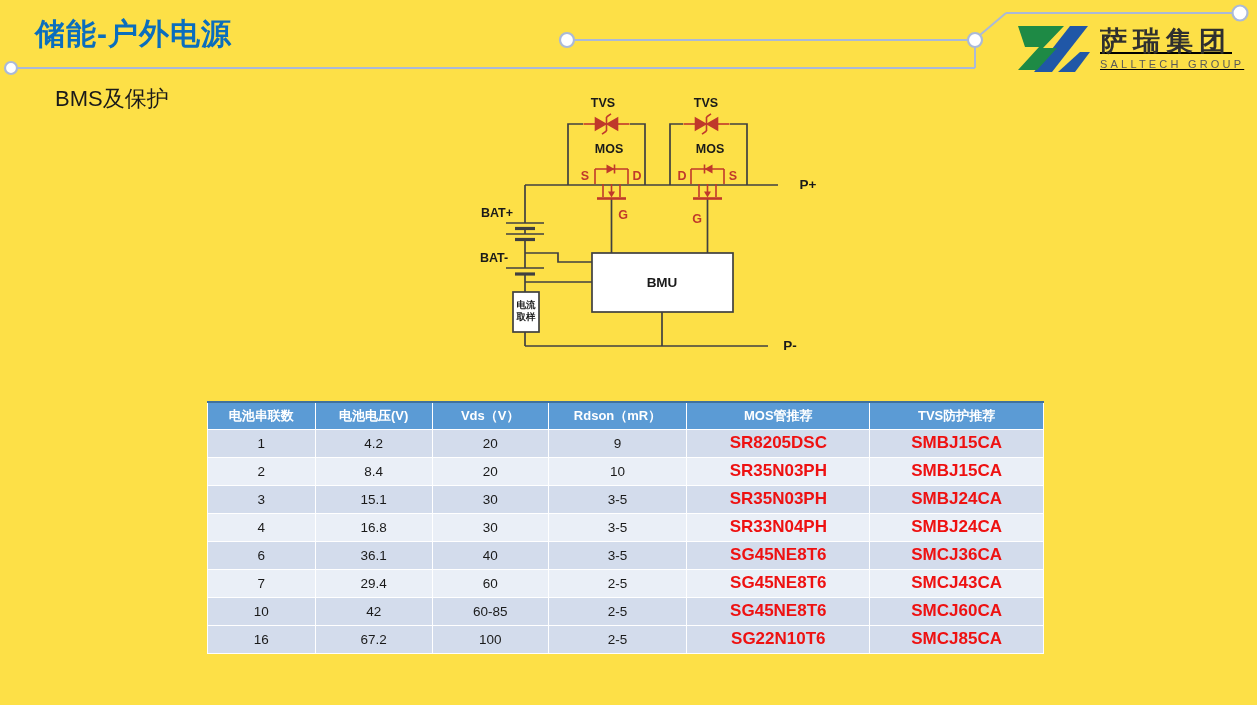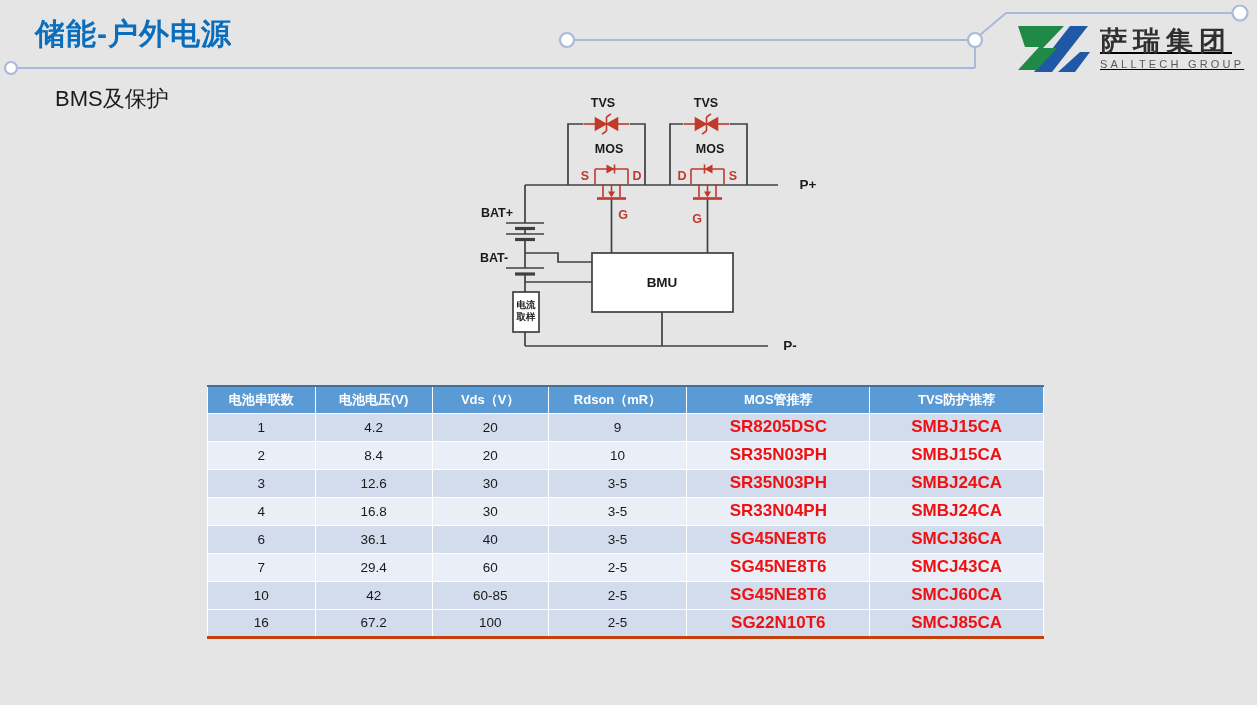--- a/index.html
+++ b/index.html
@@ -9,43 +9,43 @@
     --table-header-border:#41719c;
     --band-dark:#d3dcec;
     --band-light:#eaeff7;
     --part-red:#ee1111;
     --circuit-red:#c0392b;
     --wire:#404040;
   }
   *{margin:0;padding:0;box-sizing:border-box;}
   html,body{background:#fff;}
   .page{
-    position:relative;width:1257px;height:705px;background:#e5e5e5;overflow:hidden;
+    position:relative;width:1257px;height:705px;background:#fde047;overflow:hidden;
     font-family:"Liberation Sans", sans-serif;
   }
   .page-title{
     position:absolute;left:35px;top:14px;
     font-size:30px;font-weight:bold;color:var(--title-blue);letter-spacing:1px;
   }
   .subtitle{
     position:absolute;left:55px;top:84px;
     font-size:22px;color:#1a1a1a;
   }
   .connector-svg{position:absolute;left:0;top:0;pointer-events:none;}
   .logo{position:absolute;left:1018px;top:26px;display:flex;align-items:flex-start;}
   .logo-text{margin-left:10px;text-decoration:underline;}
   .logo-cn{font-size:27px;font-weight:bold;color:#2f2f2f;letter-spacing:6px;line-height:1.15;white-space:nowrap;}
   .logo-en{font-size:11px;color:#595959;letter-spacing:3.2px;margin-top:1px;white-space:nowrap;}
   .circuit{position:absolute;left:460px;top:88px;}
   .circuit text{font-family:"Liberation Sans", sans-serif;font-weight:bold;}
   .spec-table{
-    position:absolute;left:207px;top:385px;width:837px;
+    position:absolute;left:207px;top:401px;width:837px;
     border-collapse:collapse;table-layout:fixed;
     border-top:2px solid var(--table-header-border);
-    border-bottom:3px solid #c2410c;
+    border-bottom:1px solid #c2410c;
   }
   .spec-table th{
     background:var(--table-header-bg);color:#fff;font-size:13px;font-weight:bold;
     height:27px;text-align:center;border:1px solid #fff;padding:0 2px;
   }
   .spec-table td{
     height:28px;text-align:center;font-size:13.5px;color:#1a1a1a;
     border:1px solid #fff;padding:0 2px;
   }
   .spec-table tr.band-dark td{background:var(--band-dark);}
@@ -212,21 +212,21 @@
         <tr class="band-light">
           <td>2</td>
           <td>8.4</td>
           <td>20</td>
           <td>10</td>
           <td class="part">SR35N03PH</td>
           <td class="part">SMBJ15CA</td>
         </tr>
         <tr class="band-dark">
           <td>3</td>
-          <td>12.6</td>
+          <td>15.1</td>
           <td>30</td>
           <td>3-5</td>
           <td class="part">SR35N03PH</td>
           <td class="part">SMBJ24CA</td>
         </tr>
         <tr class="band-light">
           <td>4</td>
           <td>16.8</td>
           <td>30</td>
           <td>3-5</td>

